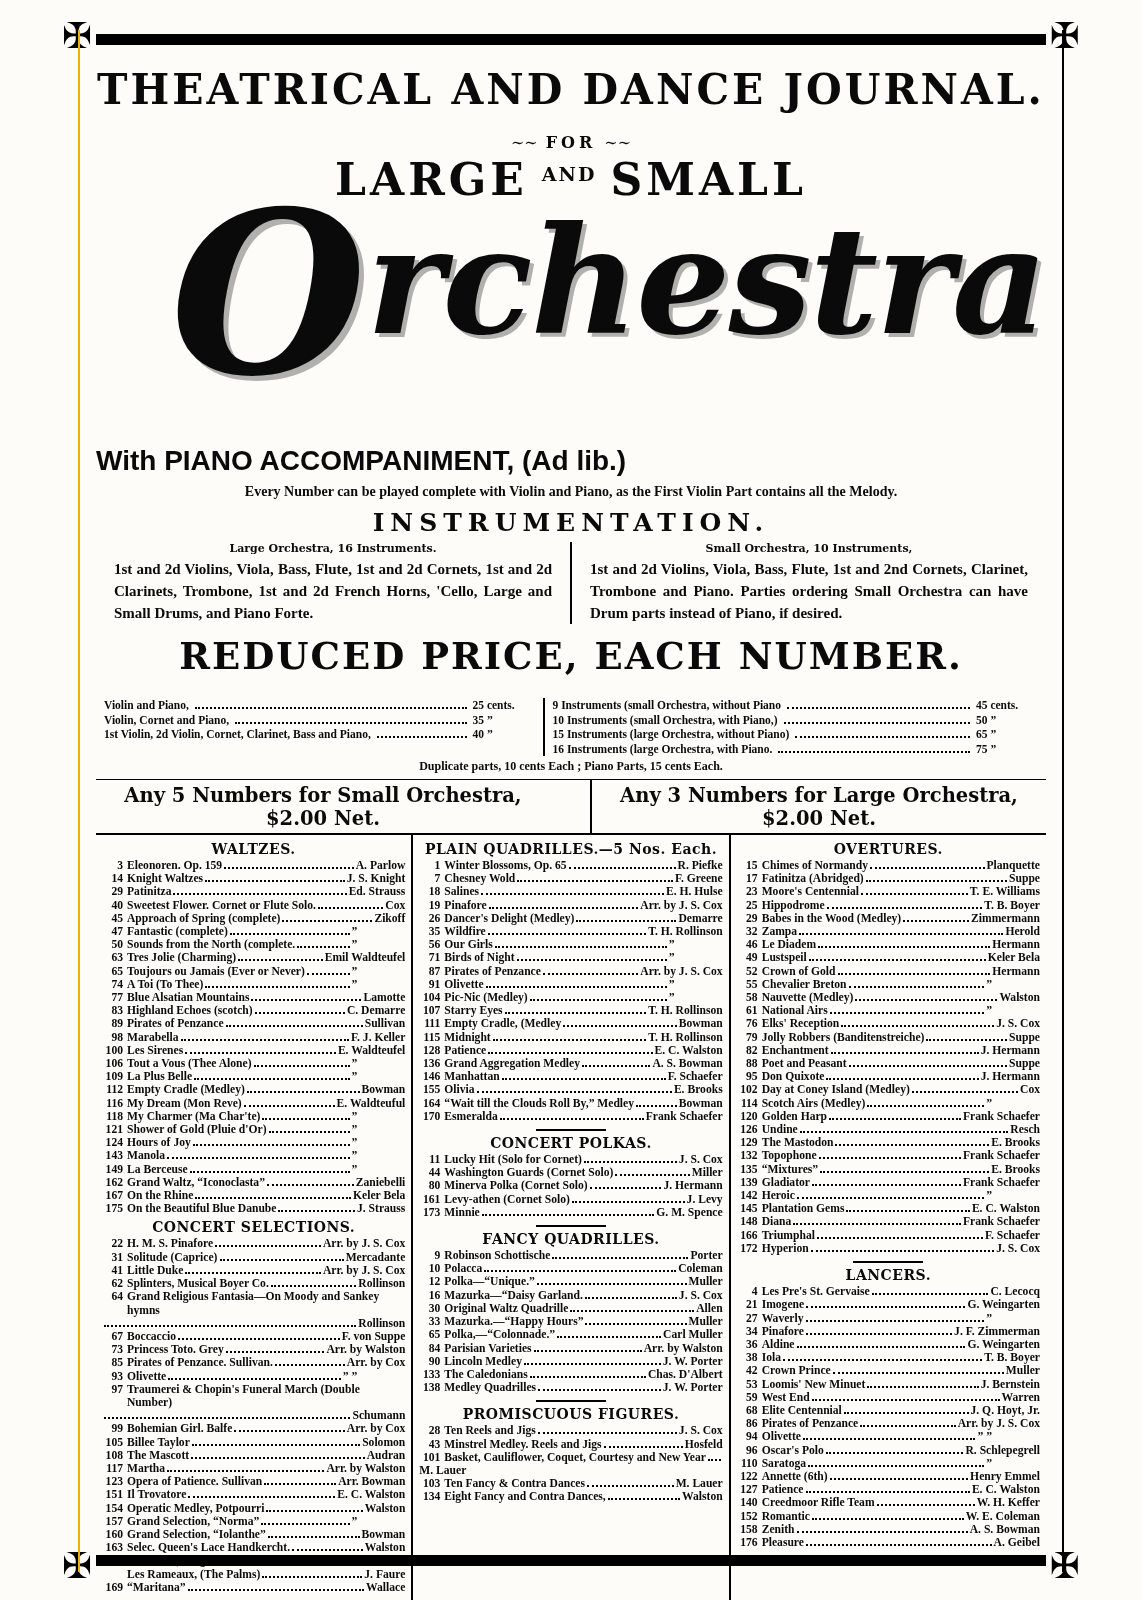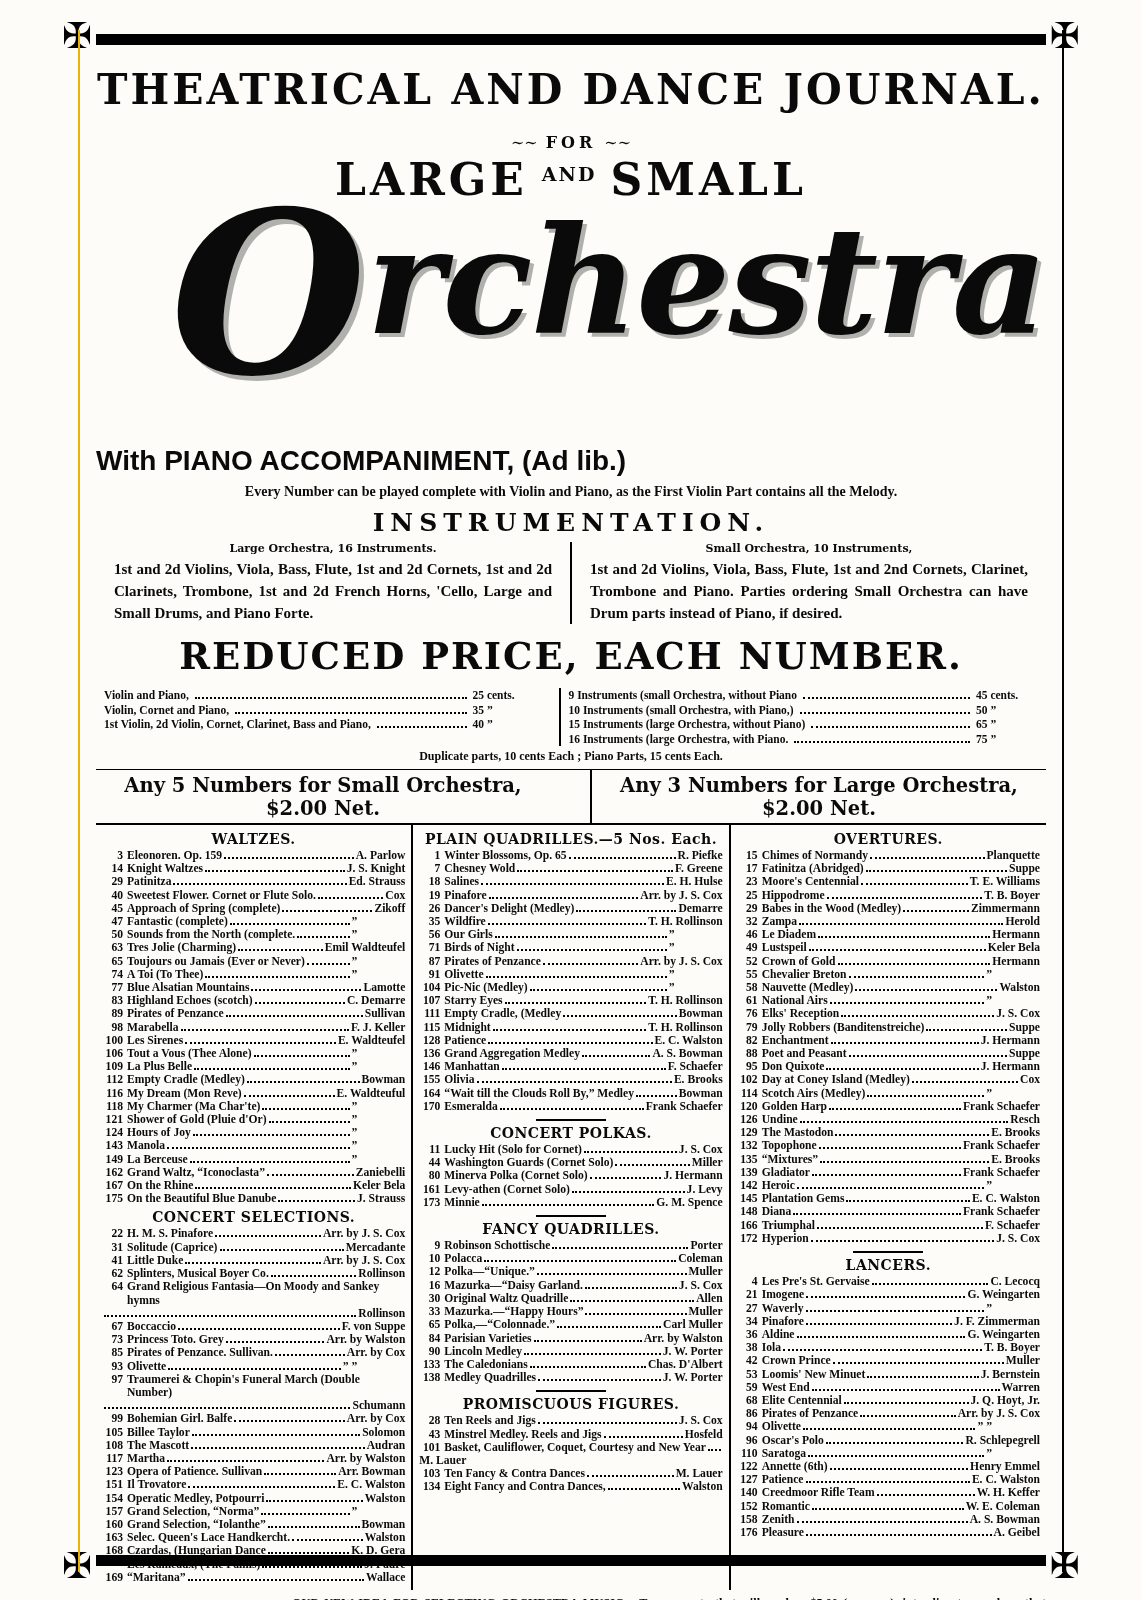--- a/index.html
+++ b/index.html
@@ -44,21 +44,21 @@
                  font-size:25px; letter-spacing:6px; margin-top:8px; }
   .instr-cols { display:flex; margin-top:5px; }
   .icol { flex:1; padding:0 18px; }
   .icol + .icol { border-left:2px solid #000; }
   .icol-head { text-align:center; font-family:"DejaVu Serif", serif; font-weight:bold; font-size:11px; }
   .icol-body { font-size:15px; font-weight:bold; text-align:justify; line-height:22px; margin-top:3px; }
 
   
   .price-title { text-align:center; font-family:"DejaVu Serif", serif; font-weight:bold;
                  font-size:37px; letter-spacing:2px; margin-top:10px; }
-  .price-cols { display:flex; margin-top:10px;gap:16px; }
+  .price-cols { display:flex; margin-top:20px; }
   .pcol { padding:0 8px; }
   .pcol.left { flex:0 0 47%; }
   .pcol.right { flex:1; border-left:2px solid #000; }
   .prow { display:flex; align-items:baseline; font-size:11.5px; font-weight:bold; line-height:14.5px; }
   .plabel { white-space:nowrap; }
   .plead { flex:1; margin:0 6px 3px; border-bottom:2px dotted #000; min-width:10px; }
   .pprice { width:62px; white-space:nowrap; }
   .dup-note { text-align:center; font-weight:bold; font-size:12px; margin-top:3px; }
   .offers { display:flex; border-top:1px solid #000; margin-top:5px;gap:40px; }
   .offer { flex:1; text-align:center; font-family:"DejaVu Serif", serif; font-weight:bold;

